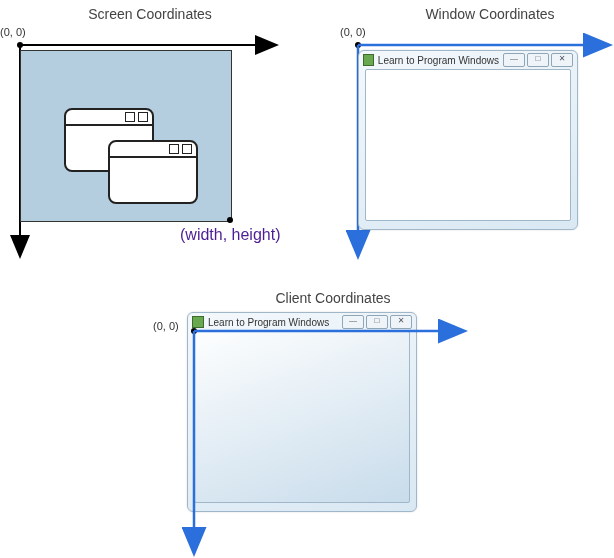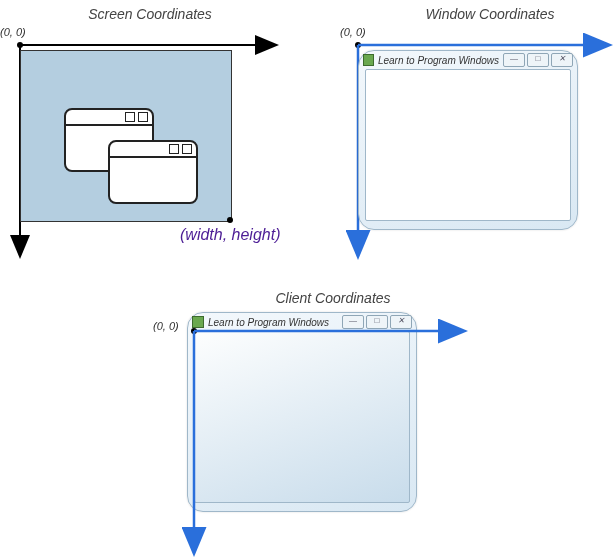--- a/index.html
+++ b/index.html
@@ -6,21 +6,21 @@
     margin: 0;
     padding: 0;
     width: 614px;
     height: 558px;
     font-family: Arial, sans-serif;
     font-size: 13px;
     color: #333;
     position: relative;
     background: #fff;
   }
-  .panel { position: absolute; font-style: italic; }
+  .panel { position: absolute; }
   .title { font-size: 14px; text-align: center; position: absolute; color: #444; }
   .origin { font-size: 11px; position: absolute; color: #333; }
   .whlabel { font-size: 16px; position: absolute; color: #4c1d95; }
 
   
   #screen-panel { left: 0; top: 0; width: 300px; height: 260px; }
   #screen-title { left: 60px; top: 6px; width: 180px; }
   #screen-origin { left: 0px; top: 26px; }
   #screen-rect {
     position: absolute; left: 20px; top: 50px; width: 210px; height: 170px;
@@ -46,21 +46,21 @@
   
   #client-panel { left: 153px; top: 290px; width: 340px; height: 260px; }
   #client-title { left: 90px; top: 0px; width: 180px; }
   #client-origin { left: 0px; top: 30px; }
 
   
   .app-window {
     position: absolute;
     background: linear-gradient(160deg, #f3f8fc 0%, #d9e8f3 100%);
     border: 1px solid #9fb7c9;
-    border-radius: 16px;
+    border-radius: 6px;
     box-shadow: 0 0 2px rgba(0,0,0,0.15);
     box-sizing: border-box;
   }
   .titlebar {
     height: 18px; display: flex; align-items: center; padding: 0 4px; gap: 4px;
     font-size: 10px; color: #333;
   }
   .app-icon { width: 10px; height: 10px; background: #6aa84f; border: 1px solid #3d6b2e; }
   .titlebar-text { flex: 1; white-space: nowrap; }
   .ctrl-group { display: flex; gap: 2px; }

